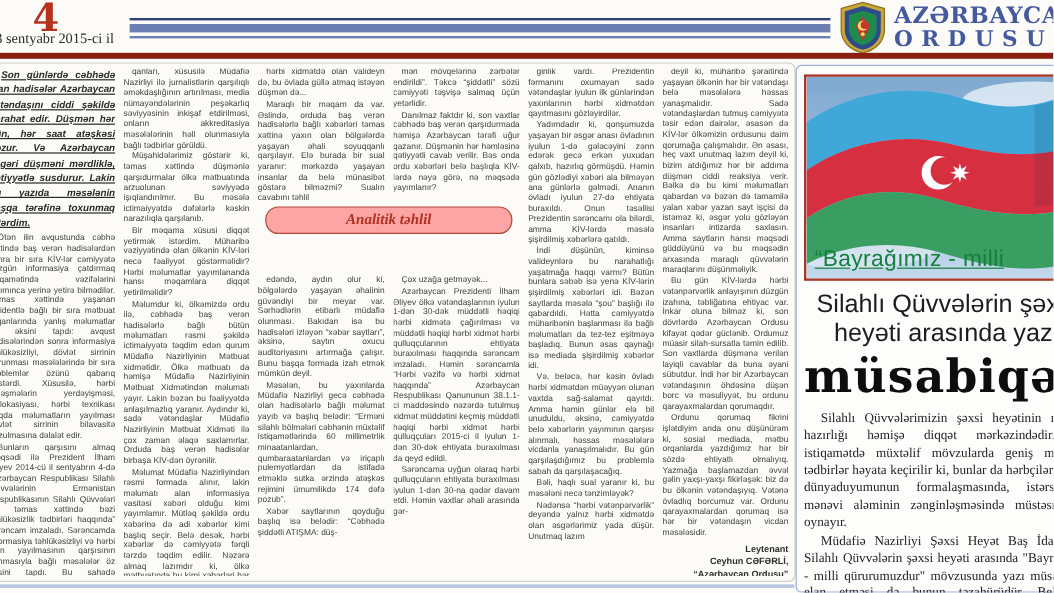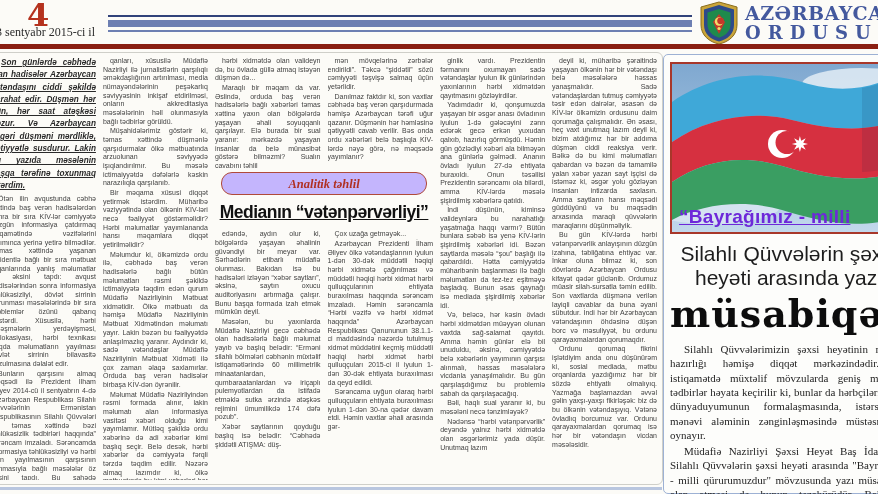--- a/index.html
+++ b/index.html
@@ -23,34 +23,34 @@
            display:flex;gap:7px;background:#fcfbf7;}
   .col{flex:1 1 0;overflow:hidden;}
   .colwide{flex:2.08 1 0;overflow:hidden;display:flex;flex-direction:column;}
   .col p,.minicol p{font-size:7px;line-height:1.24;text-align:justify;margin:0 0 1px;text-indent:7px;color:#424242;}
   p.lead{font-size:8.2px;line-height:1.5;font-weight:bold;font-style:italic;text-decoration:underline;
          color:#2a2a2a;text-indent:10px;margin-bottom:3px;}
   .toprow,.botrow{display:flex;gap:7px;}
   .toprow{height:112px;overflow:hidden;flex:0 0 auto;}
   .botrow{flex:1 1 auto;overflow:hidden;}
   .minicol{flex:1 1 0;overflow:hidden;}
-  .tag-pill{flex:0 0 auto;margin:3px 6px 2px;border:1px solid #b04a3a;border-radius:11px;background:#c4b5fd;
+  .tag-pill{flex:0 0 auto;margin:3px 6px 2px;border:1px solid #b04a3a;border-radius:11px;background:#fca5a5;
             text-align:center;padding:1px 0 2px;}
   .tag-pill span{font:bold italic 12.5px "Liberation Serif",serif;color:#b03022;}
   .headline{flex:0 0 auto;margin:3px -14px 5px;text-align:center;font-weight:bold;font-size:17.5px;
             line-height:1.45;letter-spacing:-0.5px;color:#111;text-decoration:underline;}
   .sig{margin-top:4px;text-align:right;font-weight:bold;font-size:7.6px;line-height:1.35;color:#2e2e2e;}
   .bottombar{position:absolute;left:0;top:487px;width:662px;height:3px;background:#b9c6df;}
   
   .feature{position:absolute;left:663px;top:54px;width:252px;height:440px;border:1px solid #9db1d4;
            border-radius:5px;padding:7px 6px;box-sizing:border-box;background:#fdfdfb;}
   .flagwrap{position:relative;width:100%;height:172px;border:2px solid #a8372a;box-sizing:border-box;overflow:hidden;}
   .flagwrap svg{display:block;}
-  .flagtitle{position:absolute;left:7px;bottom:3px;font-weight:bold;font-size:19px;line-height:1.25;
-             color:#6d28d9;text-decoration:underline;letter-spacing:0.3px;}
+  .flagtitle{position:absolute;left:7px;bottom:3px;font-weight:normal;font-size:19px;line-height:1.25;
+             color:#15803d;text-decoration:underline;letter-spacing:0.3px;}
   .subtitle{margin:8px 2px 2px;text-align:center;font-size:21px;line-height:1.12;color:#1d1d1d;}
   .ftitle{margin:2px 0 6px;text-align:center;font:bold 38px "DejaVu Serif",serif;color:#0d0d0d;letter-spacing:1px;}
   .fp{font-family:"Liberation Serif",serif;font-size:11px;line-height:1.3;text-align:justify;
       text-indent:14px;margin:0 0 2px;color:#242424;}
 </style>
 </head>
 <body>
 
 <div class="page">
 
@@ -97,21 +97,21 @@
         </div>
         <div class="minicol">
           <p>mən mövqelərinə zərbələr endirildi”. Təkcə “şiddətli” sözü cəmiyyəti təşvişə salmaq üçün yetərlidir.</p>
           <p>Danılmaz faktdır ki, son vaxtlar cəbhədə baş verən qarşıdurmada həmişə Azərbaycan tərəfi uğur qazanır. Düşmənin hər həmləsinə qətiyyətli cavab verilir. Bəs onda ordu xəbərləri belə başlıqla KİV-lərdə nəyə görə, nə məqsədə yayımlanır?</p>
         </div>
       </div>
       <div class="tag-pill">
         <span>Analitik təhlil</span>
       </div>
       <h1 class="headline">
-        <span>Medianın “vətənpərvərliyi”</span><br>
+        <br>
       </h1>
       <div class="botrow">
         <div class="minicol">
           <p>edəndə, aydın olur ki, bölgələrdə yaşayan əhalinin güvəndiyi bir meyar var. Sərhədlərin etibarlı müdafiə olunması. Bakıdan isə bu hadisələri izləyən “xəbər saytları”, əksinə, saytın oxucu auditoriyasını artırmağa çalışır. Bunu başqa formada izah etmək mümkün deyil.</p>
           <p>Məsələn, bu yaxınlarda Müdafiə Nazirliyi gecə cəbhədə olan hadisələrlə bağlı məlumat yayıb və başlıq belədir: “Erməni silahlı bölmələri cəbhənin müxtəlif istiqamətlərində 60 millimetrlik minaatanlardan, qumbaraatanlardan və iriçaplı pulemyotlardan da istifadə etməklə sutka ərzində atəşkəs rejimini ümumilikdə 174 dəfə pozub”.</p>
           <p>Xəbər saytlarının qoyduğu başlıq isə belədir: “Cəbhədə şiddətli ATIŞMA: düş-</p>
         </div>
         <div class="minicol">
           <p>Çox uzağa getməyək...</p>
           <p>Azərbaycan Prezidenti İlham Əliyev ölkə vətəndaşlarının iyulun 1-dən 30-dək müddətli həqiqi hərbi xidmətə çağırılması və müddətli həqiqi hərbi xidmət hərbi qulluqçularının ehtiyata buraxılması haqqında sərəncam imzaladı. Həmin sərəncamla “Hərbi vəzifə və hərbi xidmət haqqında” Azərbaycan Respublikası Qanununun 38.1.1-ci maddəsində nəzərdə tutulmuş xidmət müddətini keçmiş müddətli həqiqi hərbi xidmət hərbi qulluqçuları 2015-ci il iyulun 1-dən 30-dək ehtiyata buraxılması da qeyd edildi.</p>
@@ -124,20 +124,25 @@
       <p>Yadımdadır ki, qonşumuzda yaşayan bir əsgər anası övladının iyulun 1-də gələcəyini zənn edərək gecə erkən yuxudan qalxıb, hazırlıq görmüşdü. Həmin gün gözlədiyi xəbəri ala bilməyən ana günlərlə gəlmədi. Ananın övladı iyulun 27-də ehtiyata buraxıldı. Onun təsəllisi Prezidentin sərəncamı ola bilərdi, amma KİV-lərdə məsələ şişirdilmiş xəbərlərə qatıldı.</p>
       <p>İndi düşünün, kiminsə valideynlərə bu narahatlığı yaşatmağa haqqı varmı? Bütün bunlara səbəb isə yenə KİV-lərin şişirdilmiş xəbərləri idi. Bəzən saytlarda məsələ “şou” başlığı ilə qabardıldı. Hətta cəmiyyətdə müharibənin başlanması ilə bağlı məlumatları da tez-tez eşitməyə başladıq. Bunun əsas qaynağı isə mediada şişirdilmiş xəbərlər idi.</p>
       <p>Və, beləcə, hər kəsin övladı hərbi xidmətdən müəyyən olunan vaxtda sağ-salamat qayıtdı. Amma həmin günlər elə bil unuduldu, əksinə, cəmiyyətdə belə xəbərlərin yayımının qarşısı alınmalı, həssas məsələlərə vicdanla yanaşılmalıdır. Bu gün qarşılaşdığımız bu problemlə sabah da qarşılaşacağıq.</p>
       <p>Bəli, haqlı sual yaranır ki, bu məsələni necə tənzimləyək?</p>
       <p>Nədənsə “hərbi vətənpərvərlik” deyəndə yalnız hərbi xidmətdə olan əsgərlərimiz yada düşür. Unutmaq lazım</p>
     </div>
     <div class="col">
       <p>deyil ki, müharibə şəraitində yaşayan ölkənin hər bir vətəndaşı belə məsələlərə həssas yanaşmalıdır. Sadə vətəndaşlardan tutmuş cəmiyyətə təsir edən dairələr, əsasən də KİV-lər ölkəmizin ordusunu daim qorumağa çalışmalıdır. Ən əsası, heç vaxt unutmaq lazım deyil ki, bizim atdığımız hər bir addıma düşmən ciddi reaksiya verir. Bəlkə də bu kimi məlumatları qabardan və bəzən də tamamilə yalan xəbər yazan sayt işçisi də istəməz ki, əsgər yolu gözləyən insanları intizarda saxlasın. Amma saytların hansı məqsədi güddüyünü və bu məqsədin arxasında maraqlı qüvvələrin maraqlarını düşünməliyik.</p>
       <p>Bu gün KİV-lərdə hərbi vətənpərvərlik anlayışının düzgün izahına, təbliğatına ehtiyac var. İnkar oluna bilməz ki, son dövrlərdə Azərbaycan Ordusu kifayət qədər güclənib. Ordumuz müasir silah-sursatla təmin edilib. Son vaxtlarda düşmənə verilən layiqli cavablar da buna əyani sübutdur. İndi hər bir Azərbaycan vətəndaşının öhdəsinə düşən borc və məsuliyyət, bu ordunu qarayaxmalardan qorumaqdır.</p>
       <p>Ordunu qorumaq fikrini işlətdiyim anda onu düşünürəm ki, sosial mediada, mətbu orqanlarda yazdığımız hər bir sözdə ehtiyatlı olmalıyıq. Yazmağa başlamazdan əvvəl gəlin yaxşı-yaxşı fikirləşək: biz də bu ölkənin vətəndaşıyıq. Vətənə övladlıq borcumuz var. Ordunu qarayaxmalardan qorumaq isə hər bir vətəndaşın vicdan məsələsidir.</p>
+      <div class="sig">
+        <div>Leytenant</div>
+        <div>Ceyhun CƏFƏRLİ,</div>
+        <div>“Azərbaycan Ordusu”</div>
+      </div>
     </div>
   </main>
   <div class="bottombar"></div>
 
   <aside class="feature">
     <div class="flagwrap">
       <svg width="236" height="168" viewBox="0 0 236 168">
         <defs>
           <linearGradient id="sky" x1="0" y1="0" x2="0" y2="1">
             <stop offset="0" stop-color="#7fa8d0"></stop>

